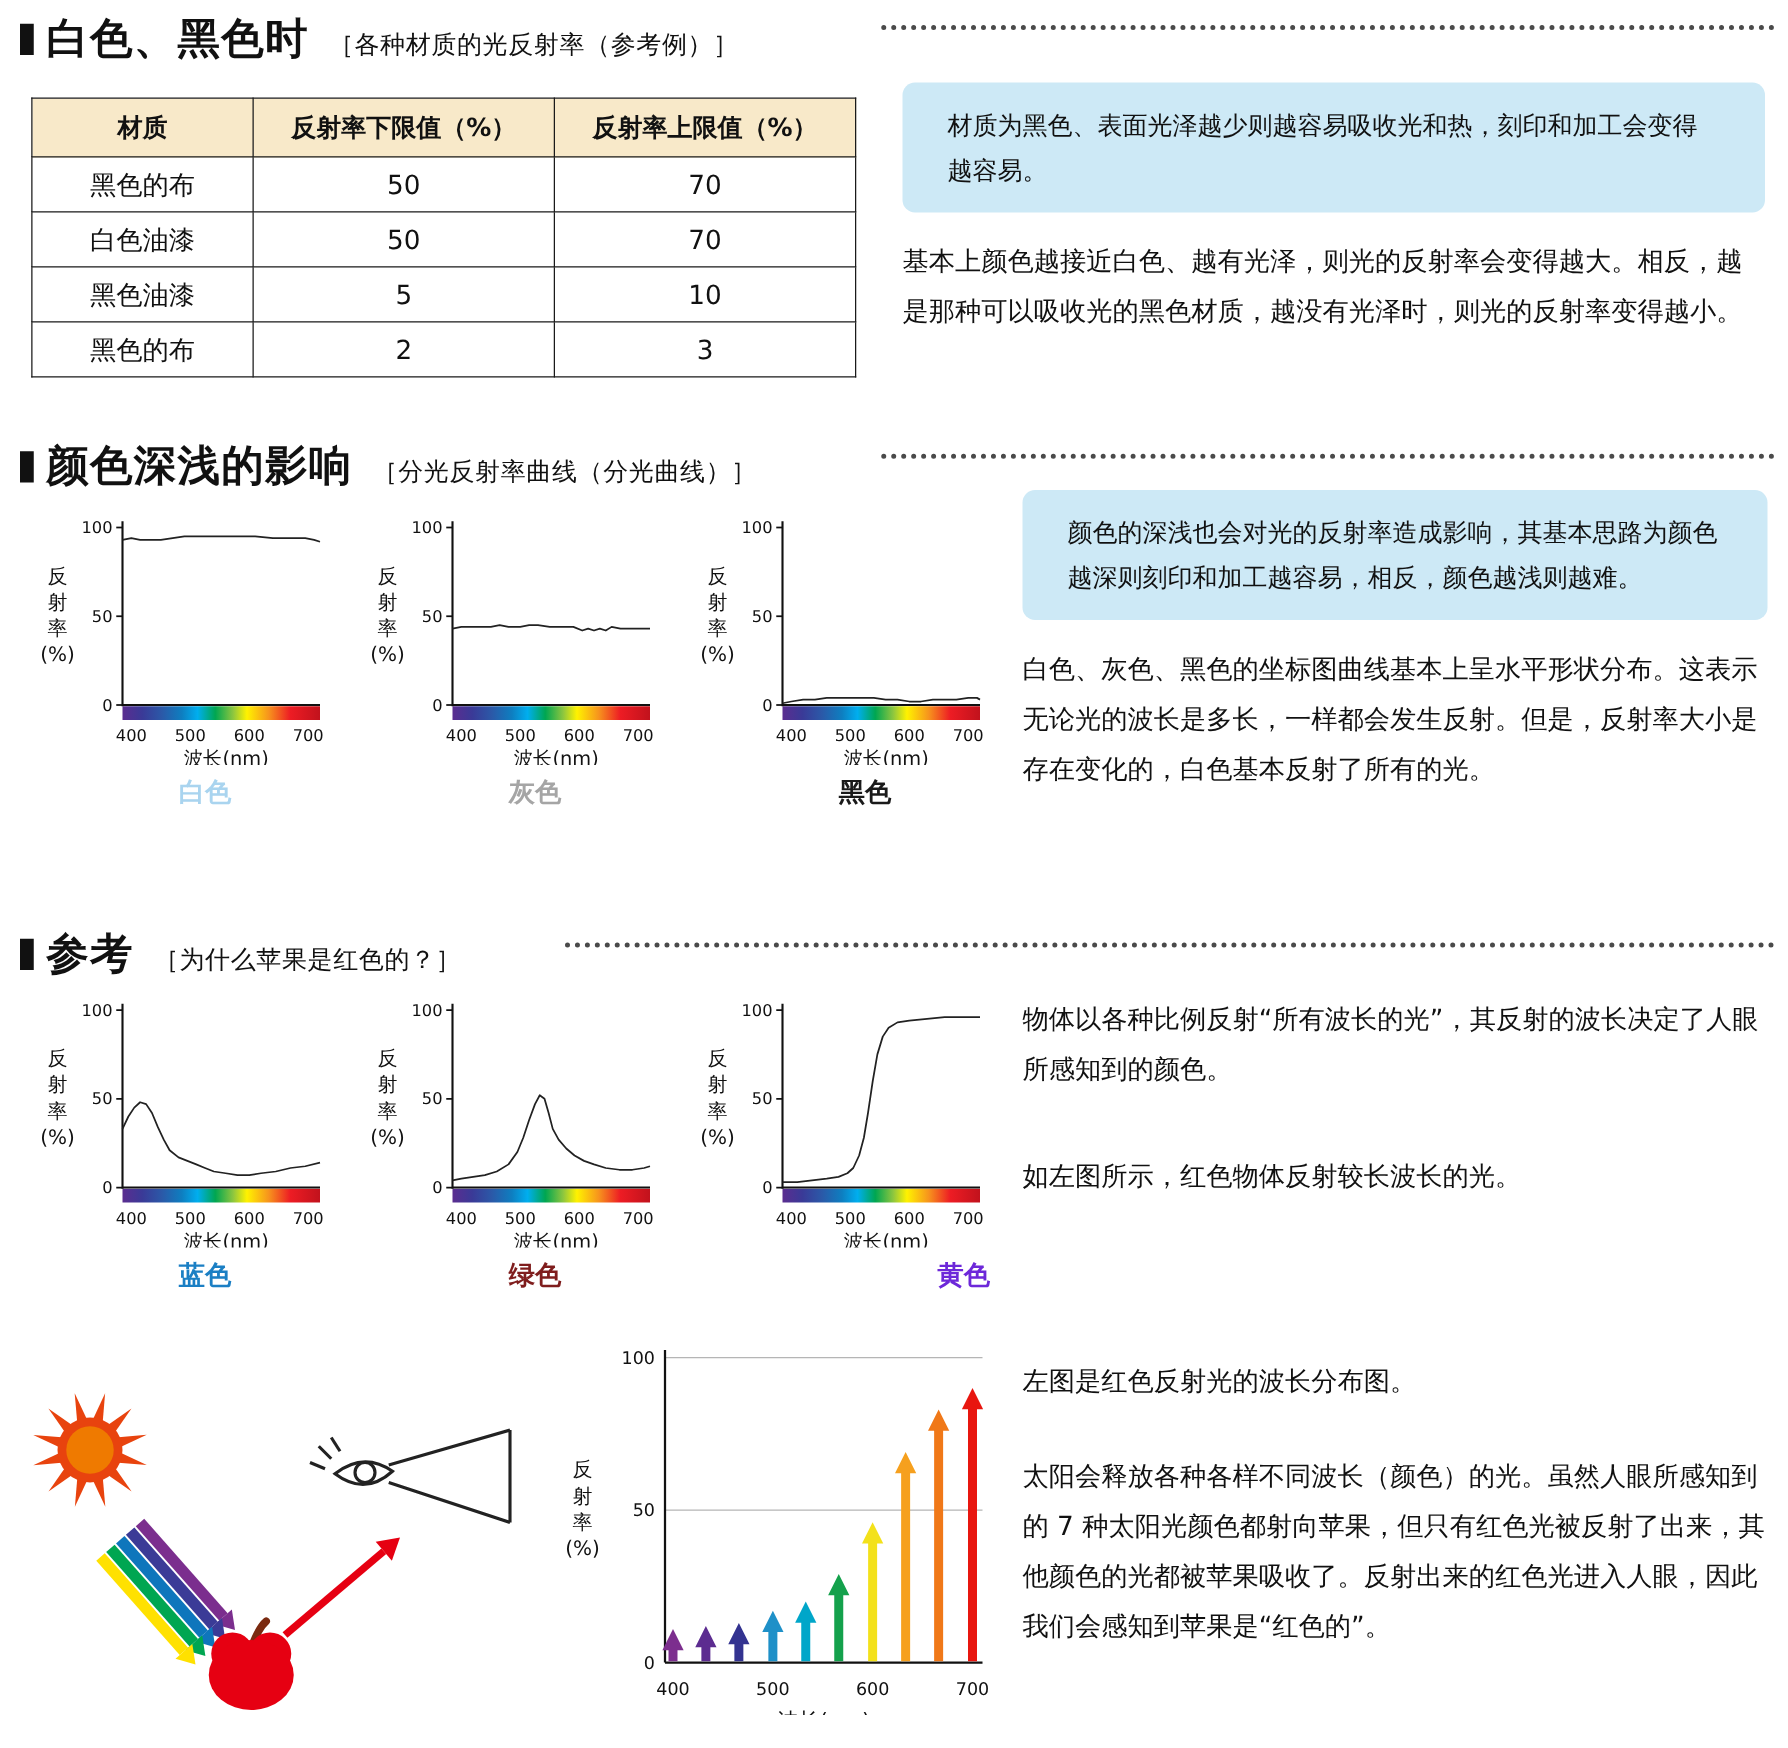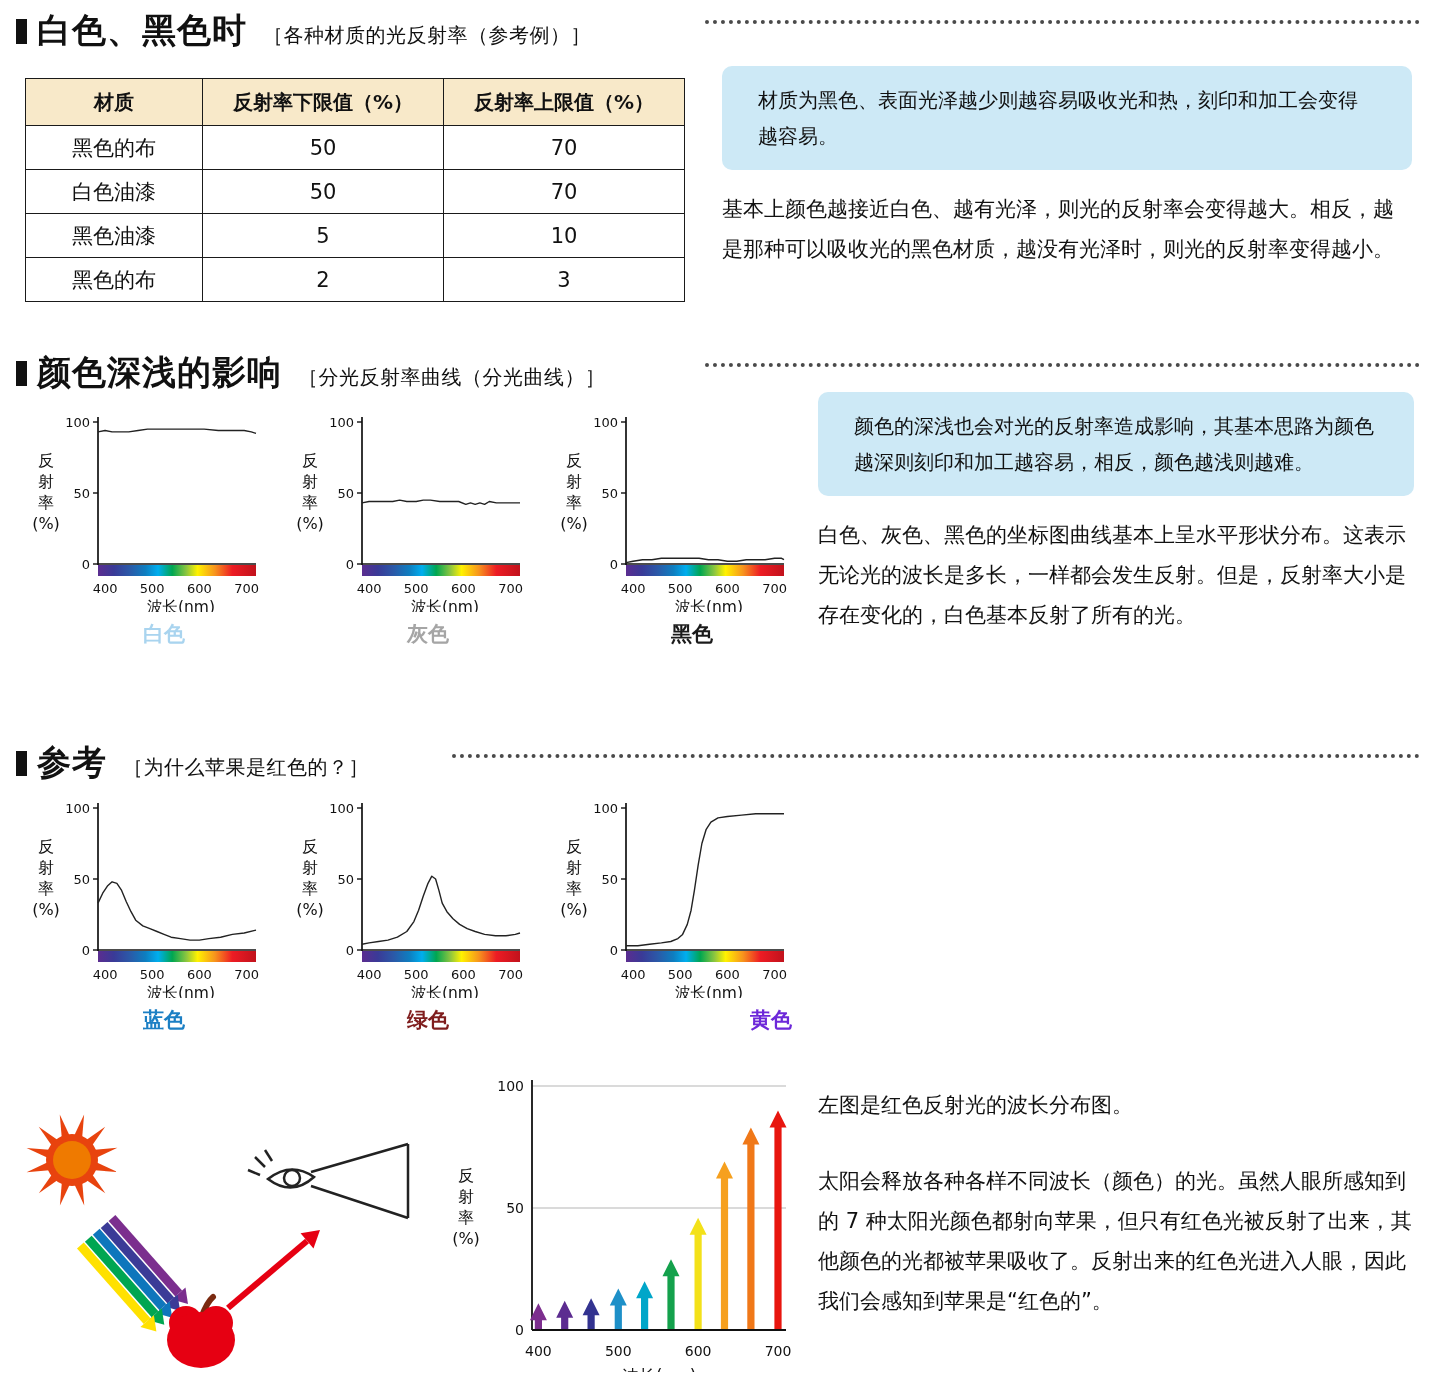--- a/index.html
+++ b/index.html
@@ -279,20 +279,24 @@
             <text x="135.40298507462686" y="181" text-anchor="middle" font-size="13">600</text>
             <text x="182.56716417910448" y="181" text-anchor="middle" font-size="13">700</text>
             <text x="117" y="200" text-anchor="middle" font-size="15.5">波长(nm)</text>
             <polyline points="34.0,147.7 45.8,147.7 57.6,146.3 69.4,144.9 78.8,143.5 85.9,140.6 90.6,136.4 95.3,126.4 99.1,112.2 102.4,92.4 106.2,66.8 109.9,45.5 114.2,31.3 118.9,24.2 126.0,19.9 135.4,18.5 149.6,17.1 163.7,15.7 177.9,15.7 192.0,15.7" fill="none" stroke="#222222" stroke-width="1.4" stroke-linejoin="round"></polyline>
           </svg>
       </div>
       <div class="chart-name" style="color: #6d28d9; text-align: right;">黄色</div>
     </div>
   </div>
 
+  <div class="rightcol" style="left:818px;top:796px;width:598px">
+    <div class="para first">物体以各种比例反射“所有波长的光”，其反射的波长决定了人眼所感知到的颜色。</div>
+    <div class="para" style="margin-top:46px">如左图所示，红色物体反射较长波长的光。</div>
+  </div>
 
   <svg class="illus" width="435" height="325" viewBox="0 0 435 325">
     <g id="g-sun">
         <polygon points="109.42032897232212,104.0827859389313 88.87510413195065,94.4958354161707 86.8272235078077,102.19401132648926" fill="#e8430e"></polygon>
         <polygon points="97.29376576881165,125.17416405776497 84.29455439196717,106.59900894004406 78.67194979238218,112.24188452910985" fill="#e8430e"></polygon>
         <polygon points="76.24616491455716,137.37655170774295 74.27609519190659,114.79038980813786 66.58533897869786,116.86596111887143" fill="#e8430e"></polygon>
         <polygon points="51.91721406106871,137.42032897232212 61.504164583829294,116.87510413195065 53.80598867351075,114.8272235078077" fill="#e8430e"></polygon>
         <polygon points="30.82583594223503,125.29376576881165 49.40099105995594,112.29455439196717 43.75811547089015,106.67194979238216" fill="#e8430e"></polygon>
         <polygon points="18.623448292257052,104.24616491455714 41.20961019186213,102.27609519190658 39.134038881128575,94.58533897869785" fill="#e8430e"></polygon>
         <polygon points="18.579671027677875,79.91721406106872 39.12489586804935,89.50416458382931 41.17277649219229,81.80598867351075" fill="#e8430e"></polygon>

